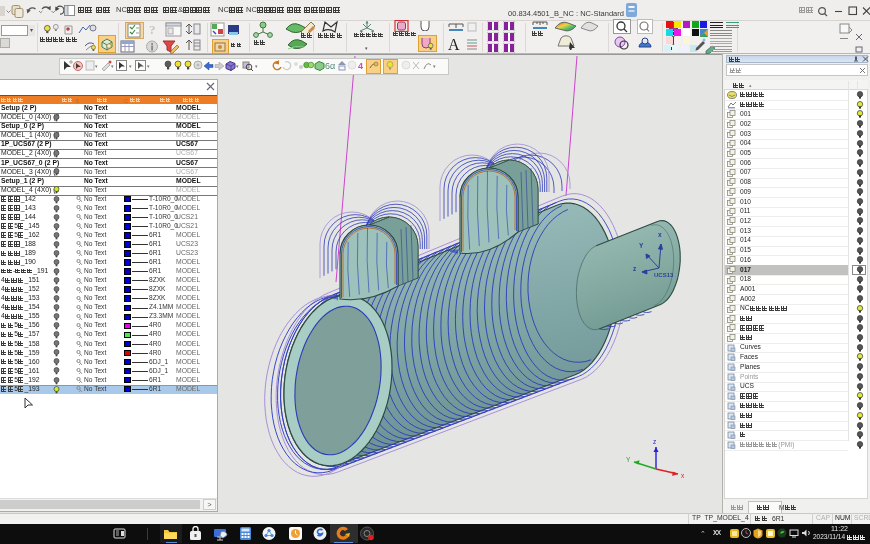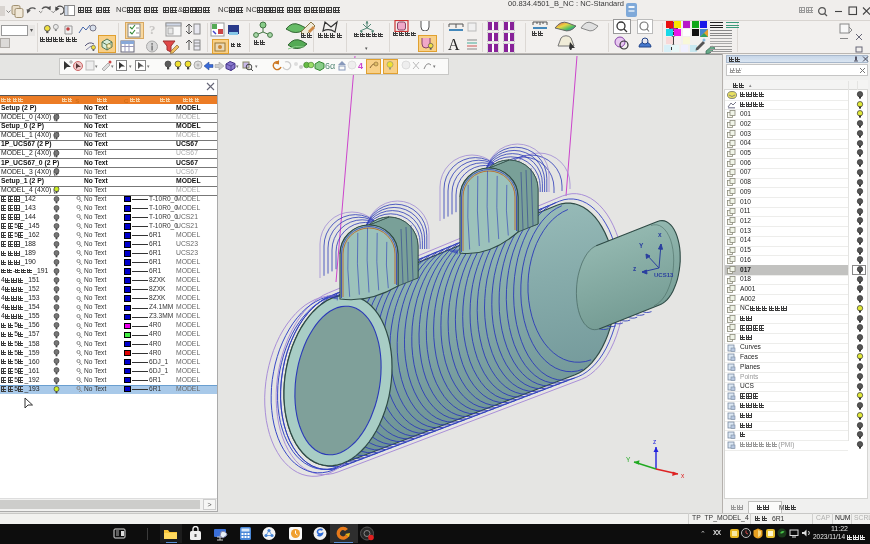--- a/index.html
+++ b/index.html
@@ -31,21 +31,21 @@
 <div class="ab" style="left:116px;top:6px;height:10px"><span style="font-size:7.5px;color:#333">NC</span><i class="cj" style="width:6.3px;height:6.3px;margin-right:1.2px;"></i><i class="cj" style="width:6.3px;height:6.3px;margin-right:1.2px;"></i></div>
 <div class="ab" style="left:144px;top:6px;height:10px"><i class="cj" style="width:6.3px;height:6.3px;margin-right:1.2px;"></i><i class="cj" style="width:6.3px;height:6.3px;margin-right:1.2px;"></i></div>
 <div class="ab" style="left:163px;top:6px;height:10px"><i class="cj" style="width:6.3px;height:6.3px;margin-right:1.2px;"></i><i class="cj" style="width:6.3px;height:6.3px;margin-right:1.2px;"></i><span style="font-size:7.5px;color:#333">&amp;</span><i class="cj" style="width:6.3px;height:6.3px;margin-right:1.2px;"></i><i class="cj" style="width:6.3px;height:6.3px;margin-right:1.2px;"></i></div>
 <div class="ab" style="left:196px;top:6px;height:10px"><i class="cj" style="width:6.3px;height:6.3px;margin-right:1.2px;"></i><i class="cj" style="width:6.3px;height:6.3px;margin-right:1.2px;"></i></div>
 <div class="ab" style="left:218px;top:6px;height:10px"><span style="font-size:7.5px;color:#333">NC</span><i class="cj" style="width:6.3px;height:6.3px;margin-right:1.2px;"></i><i class="cj" style="width:6.3px;height:6.3px;margin-right:1.2px;"></i></div>
 <div class="ab" style="left:246px;top:6px;height:10px"><span style="font-size:7.5px;color:#333">NC</span><i class="cj" style="width:6.3px;height:6.3px;margin-right:1.2px;"></i><i class="cj" style="width:6.3px;height:6.3px;margin-right:1.2px;"></i></div>
 <div class="ab" style="left:270px;top:6px;height:10px"><i class="cj" style="width:6.3px;height:6.3px;margin-right:1.2px;"></i><i class="cj" style="width:6.3px;height:6.3px;margin-right:1.2px;"></i></div>
 <div class="ab" style="left:287px;top:6px;height:10px"><i class="cj" style="width:6.3px;height:6.3px;margin-right:1.2px;"></i><i class="cj" style="width:6.3px;height:6.3px;margin-right:1.2px;"></i></div>
 <div class="ab" style="left:304px;top:6px;height:10px"><i class="cj" style="width:6.3px;height:6.3px;margin-right:1.2px;"></i><i class="cj" style="width:6.3px;height:6.3px;margin-right:1.2px;"></i><i class="cj" style="width:6.3px;height:6.3px;margin-right:1.2px;"></i></div>
 <div class="ab" style="left:326px;top:6px;height:10px"><i class="cj" style="width:6.3px;height:6.3px;margin-right:1.2px;"></i><i class="cj" style="width:6.3px;height:6.3px;margin-right:1.2px;"></i></div>
-<div class="ab" style="left:508px;top:0;font-size:7.5px;color:#3a3a3a">00.834.4501_B_NC : NC-Standard</div>
+<div class="ab" style="left:508px;top:10px;font-size:7.5px;color:#3a3a3a">00.834.4501_B_NC : NC-Standard</div>
 <svg class="ab" style="left:626px;top:3px" width="12" height="15">
       <rect x="0" y="0" width="11" height="14" rx="2" fill="#7fa9d9"></rect>
       <rect x="2.5" y="3" width="6" height="2" fill="#fff" opacity="0.9"></rect>
       <rect x="2.5" y="7" width="6" height="2" fill="#dce8f5" opacity="0.8"></rect>
     </svg>
 <div class="ab" style="left:799px;top:6px"><i class="cjg" style="width:6.3px;height:6.3px;margin-right:1.2px;"></i><i class="cjg" style="width:6.3px;height:6.3px;margin-right:1.2px;"></i></div>
 <svg class="ab" style="left:816px;top:3px" width="54" height="16">
 <circle cx="6" cy="8" r="3.4" fill="none" stroke="#555" stroke-width="1.2"></circle>
       <line x1="8.5" y1="10.5" x2="11" y2="13" stroke="#555" stroke-width="1.2"></line>
 <line x1="19" y1="8.5" x2="26" y2="8.5" stroke="#444" stroke-width="1.1"></line>

